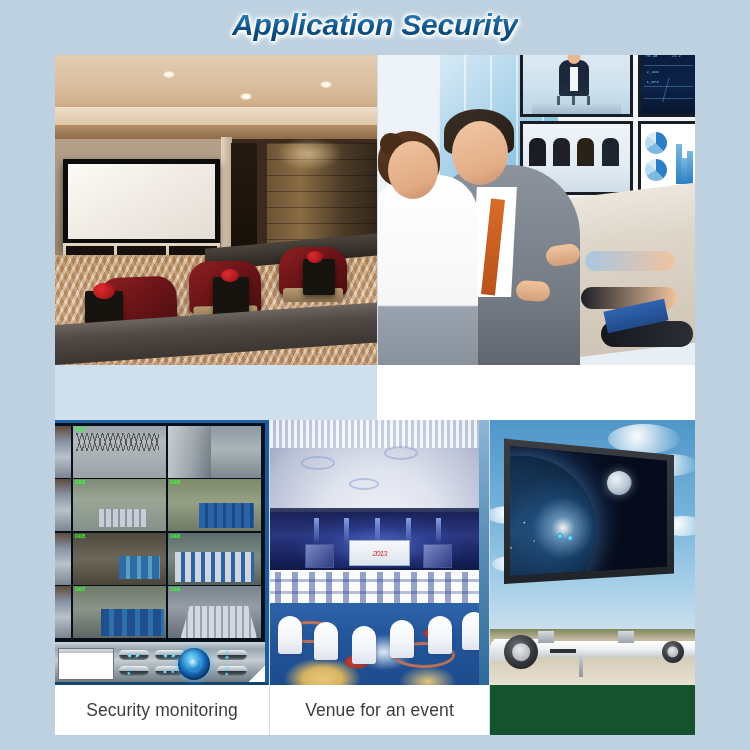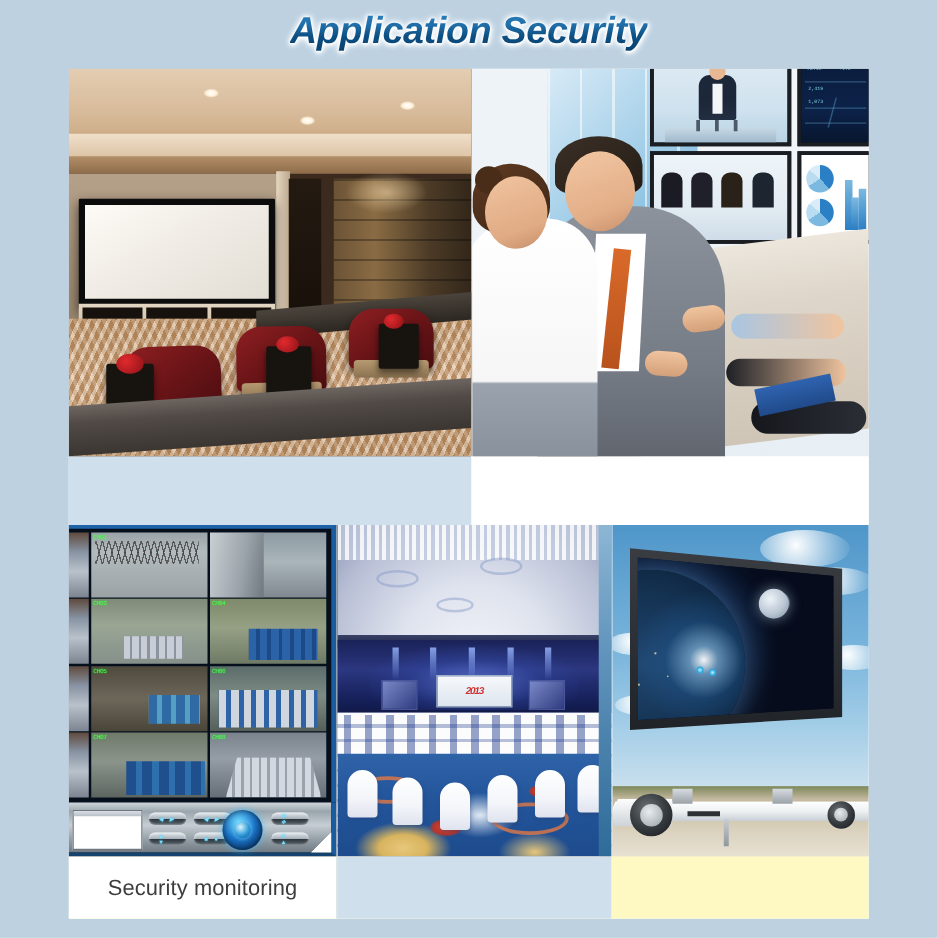--- a/index.html
+++ b/index.html
@@ -46,21 +46,21 @@
     left: 55px; top: 55px;
     width: 640px; height: 680px;
     background: #ffffff;
     display: grid;
     grid-template-rows: 310px 55px 265px 50px;
     overflow: hidden;
   }
   .row-imgs-top { display: grid; grid-template-columns: 322px 1px 317px; }
   .row-caps-top { display: grid; grid-template-columns: 322px 1px 317px; background: #fff; }
   .row-imgs-bot { display: grid; grid-template-columns: 214px 1px 219px 1px 205px; }
-  .row-caps-bot { display: grid; grid-template-columns: 214px 1px 219px 1px 205px; background: #fef9c3; }
+  .row-caps-bot { display: grid; grid-template-columns: 214px 1px 219px 1px 205px; background: #14532d; }
   .vdiv { background: #cfdfeb; }
 
   .cap {
     display: flex; align-items: center; justify-content: center;
     font-size: 18.5px; color: #3d3d3d;
     background: #ffffff;
     letter-spacing: 0.1px;
   }
   .cap.small { font-size: 17.5px; }
 
@@ -418,21 +418,21 @@
     position: absolute; left: 12%; top: 96px; width: 76%; height: 52px;
     background: radial-gradient(ellipse at 50% 60%, rgba(120,150,255,0.55) 0%, rgba(60,90,200,0.25) 45%, rgba(0,0,0,0) 75%);
   }
   .ve .stage-scr {
     position: absolute; left: 36%; top: 120px; width: 28%; height: 26px;
     background: linear-gradient(to bottom, #f6f8fb, #dde5ee);
     border: 1px solid #9fb0c5;
   }
   .ve .stage-scr i {
     position: absolute; left: 50%; top: 50%; transform: translate(-50%,-50%);
-    font-size: 8px; font-weight: bold; color: #d03030; letter-spacing: -1px;
+    font-size: 8px; font-weight: normal; color: #d03030; letter-spacing: -1px;
   }
   .ve .side-scr {
     position: absolute; top: 124px; width: 13%; height: 24px;
     background: linear-gradient(135deg, #7a89c8, #303c80);
     border: 1px solid #4a569a;
   }
   .ve .spot {
     position: absolute; width: 5px; height: 26px;
     background: linear-gradient(to bottom, rgba(150,180,255,0.85), rgba(110,150,255,0));
   }
@@ -830,17 +830,18 @@
           <div class="jack"></div>
           <div class="wheel" style="left:18px;width:34px;height:34px"></div>
           <div class="wheel" style="left:176px;width:22px;height:22px;bottom:8px"></div>
         </div>
       </div>
     </div>
 
     <div class="row-caps-bot">
       <div class="cap small">Security monitoring</div>
       <div class="vdiv"></div>
+      <div class="cap small">Venue for an event</div>
       <div class="vdiv"></div>
     </div>
 
   </div>
 </div>
 
 </body></html>

